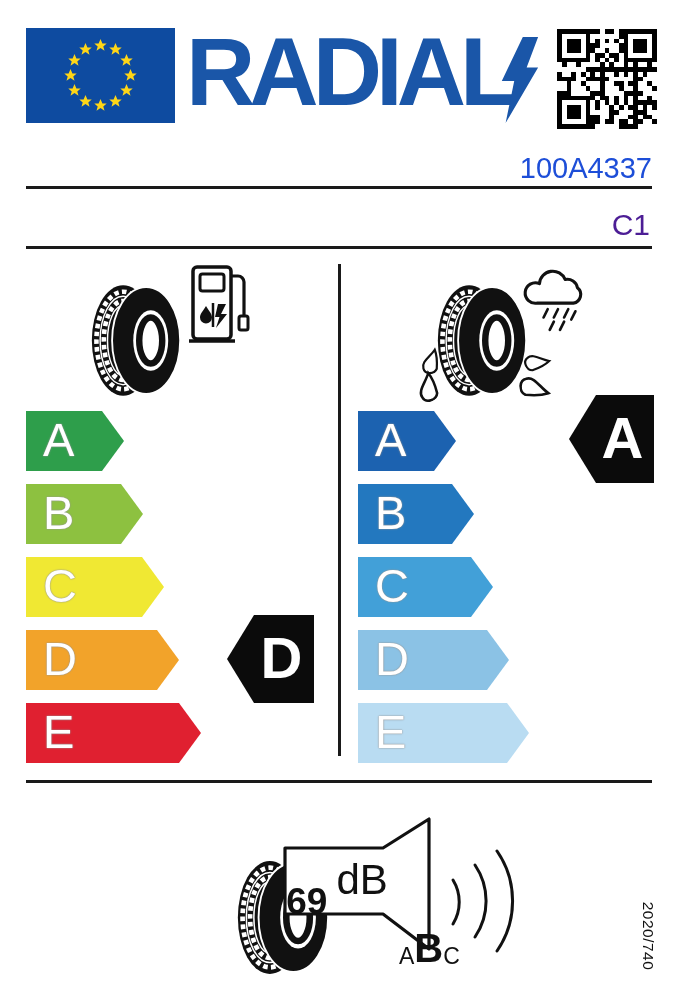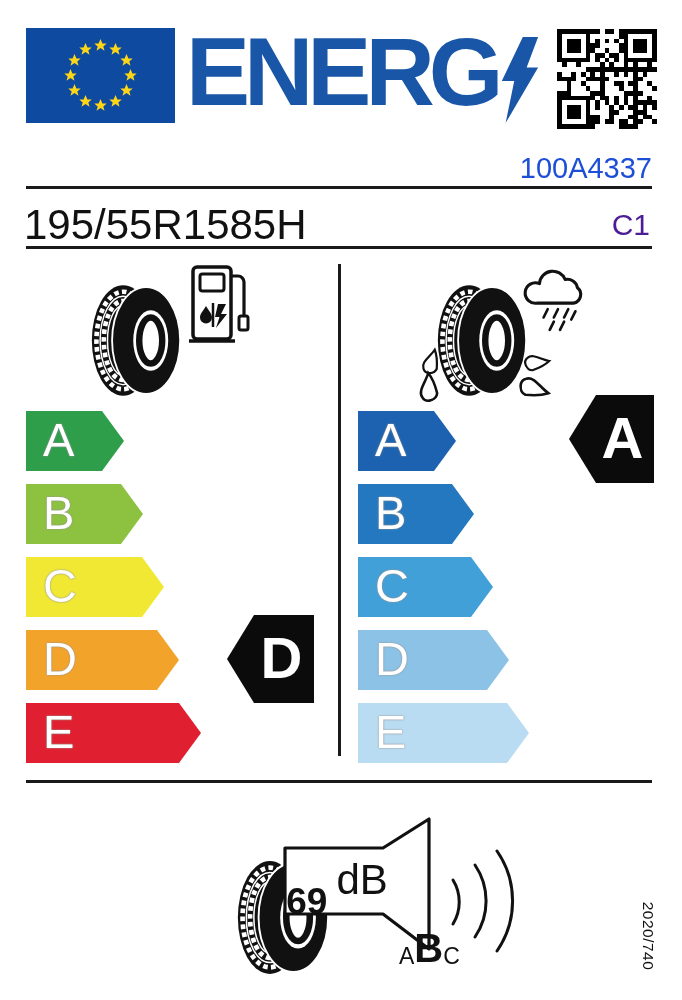--- a/index.html
+++ b/index.html
@@ -95,21 +95,21 @@
         <use href="#star-symbol" x="100.5" y="62.5"></use>
         <use href="#star-symbol" x="89.5" y="73.5"></use>
         <use href="#star-symbol" x="74.5" y="77.5"></use>
         <use href="#star-symbol" x="59.5" y="73.5"></use>
         <use href="#star-symbol" x="48.5" y="62.5"></use>
         <use href="#star-symbol" x="44.5" y="47.5"></use>
         <use href="#star-symbol" x="48.5" y="32.5"></use>
         <use href="#star-symbol" x="59.5" y="21.5"></use>
       </g>
   </svg>
-  <div id="logo-text" style="color: rgb(26, 86, 168);">ENERG</div>
+  <div id="logo-text" style="color: rgb(26, 86, 168);">RADIAL</div>
   <svg id="bolt" viewBox="0 0 40 90">
     <polygon points="24,0 40,0 28,32 40,32 6,90 15,46 2,46" fill="#1A56A8"></polygon>
   </svg>
   <svg id="qr" viewBox="0 0 21 21" shape-rendering="crispEdges">
       <rect x="0" y="0" width="1" height="1" fill="#000"></rect>
       <rect x="1" y="0" width="1" height="1" fill="#000"></rect>
       <rect x="2" y="0" width="1" height="1" fill="#000"></rect>
       <rect x="3" y="0" width="1" height="1" fill="#000"></rect>
       <rect x="4" y="0" width="1" height="1" fill="#000"></rect>
       <rect x="5" y="0" width="1" height="1" fill="#000"></rect>
@@ -341,21 +341,20 @@
       <rect x="7" y="20" width="1" height="1" fill="#000"></rect>
       <rect x="13" y="20" width="1" height="1" fill="#000"></rect>
       <rect x="14" y="20" width="1" height="1" fill="#000"></rect>
       <rect x="15" y="20" width="1" height="1" fill="#000"></rect>
       <rect x="16" y="20" width="1" height="1" fill="#000"></rect>
     </svg>
 
   <div id="article-code">100A4337</div>
   <div id="rule1" class="rule"></div>
 
-  <div id="size-designation">195/55R1585H</div>
   <div id="tyre-class">C1</div>
   <div id="rule2" class="rule"></div>
   <div id="divider"></div>
 
   <svg id="fuel-tire" class="tire" viewBox="0 0 100 126">
     <use href="#tire-symbol"></use>
   </svg>
   <svg id="pump-icon" viewBox="0 0 64 88">
     <rect class="ink" x="5" y="3" width="38" height="72" rx="4" stroke-width="3.5"></rect>
     <rect class="ink" x="12" y="10" width="24" height="17" rx="2.5" stroke-width="3"></rect>

